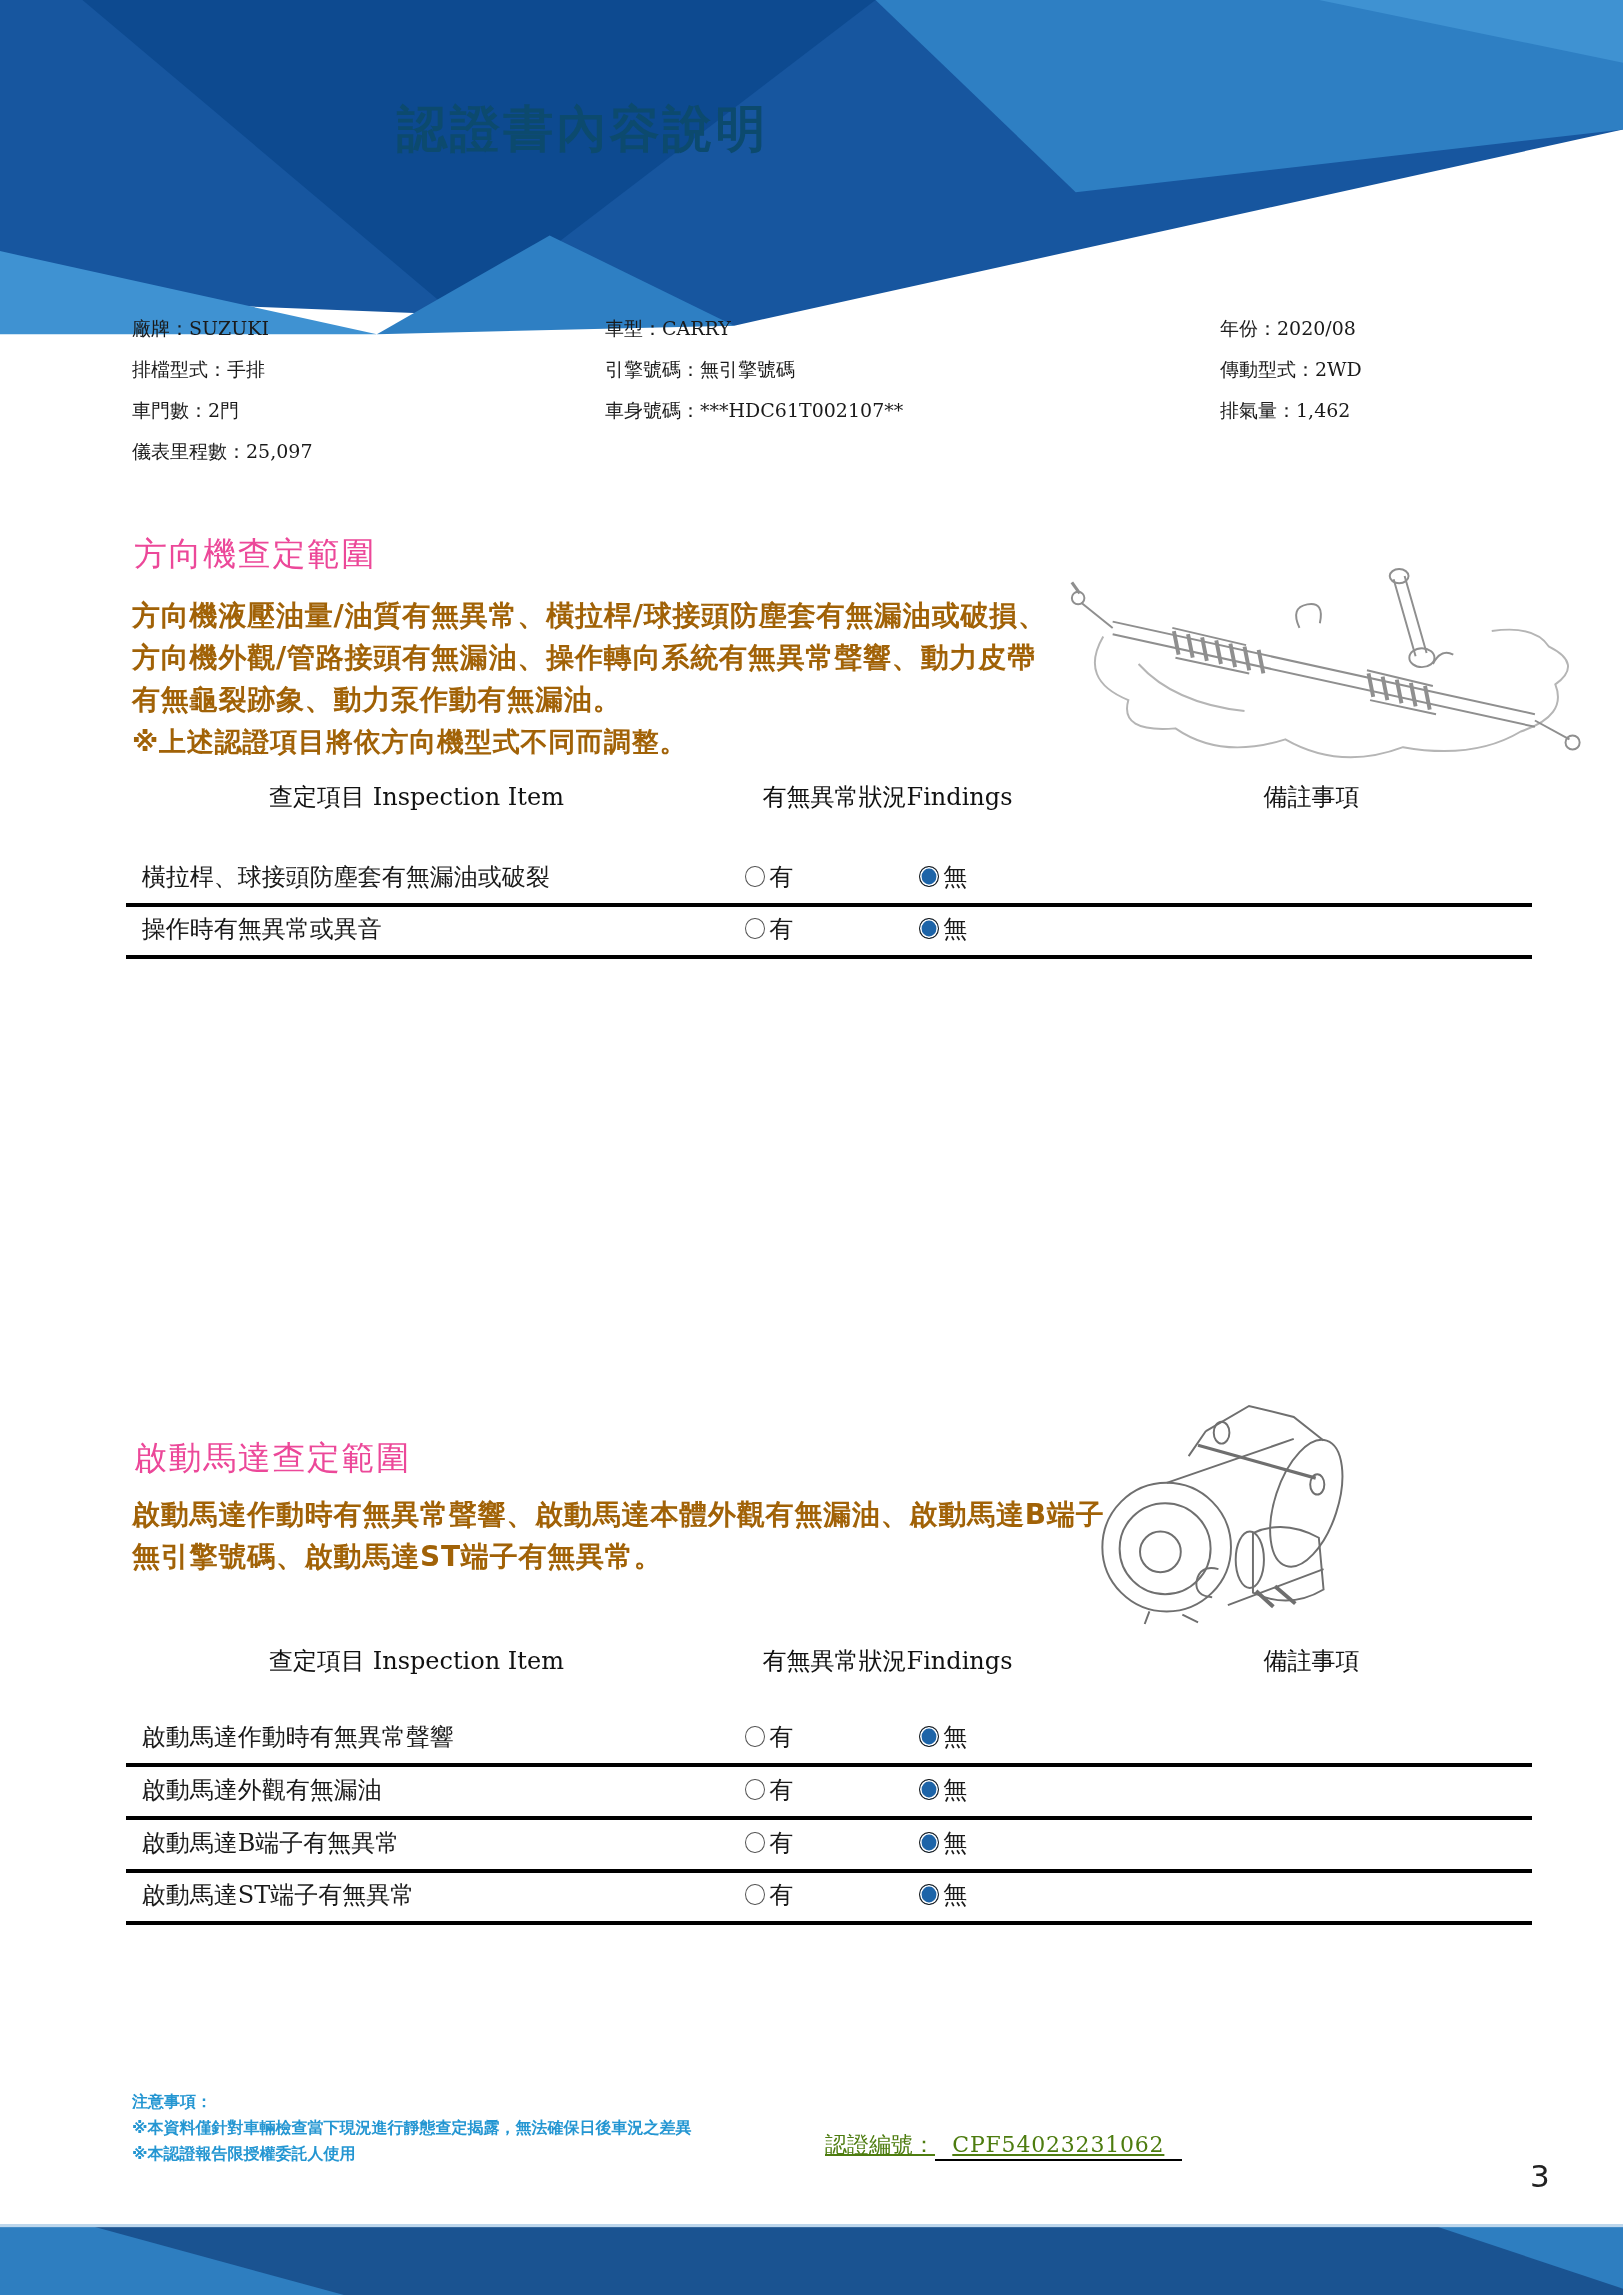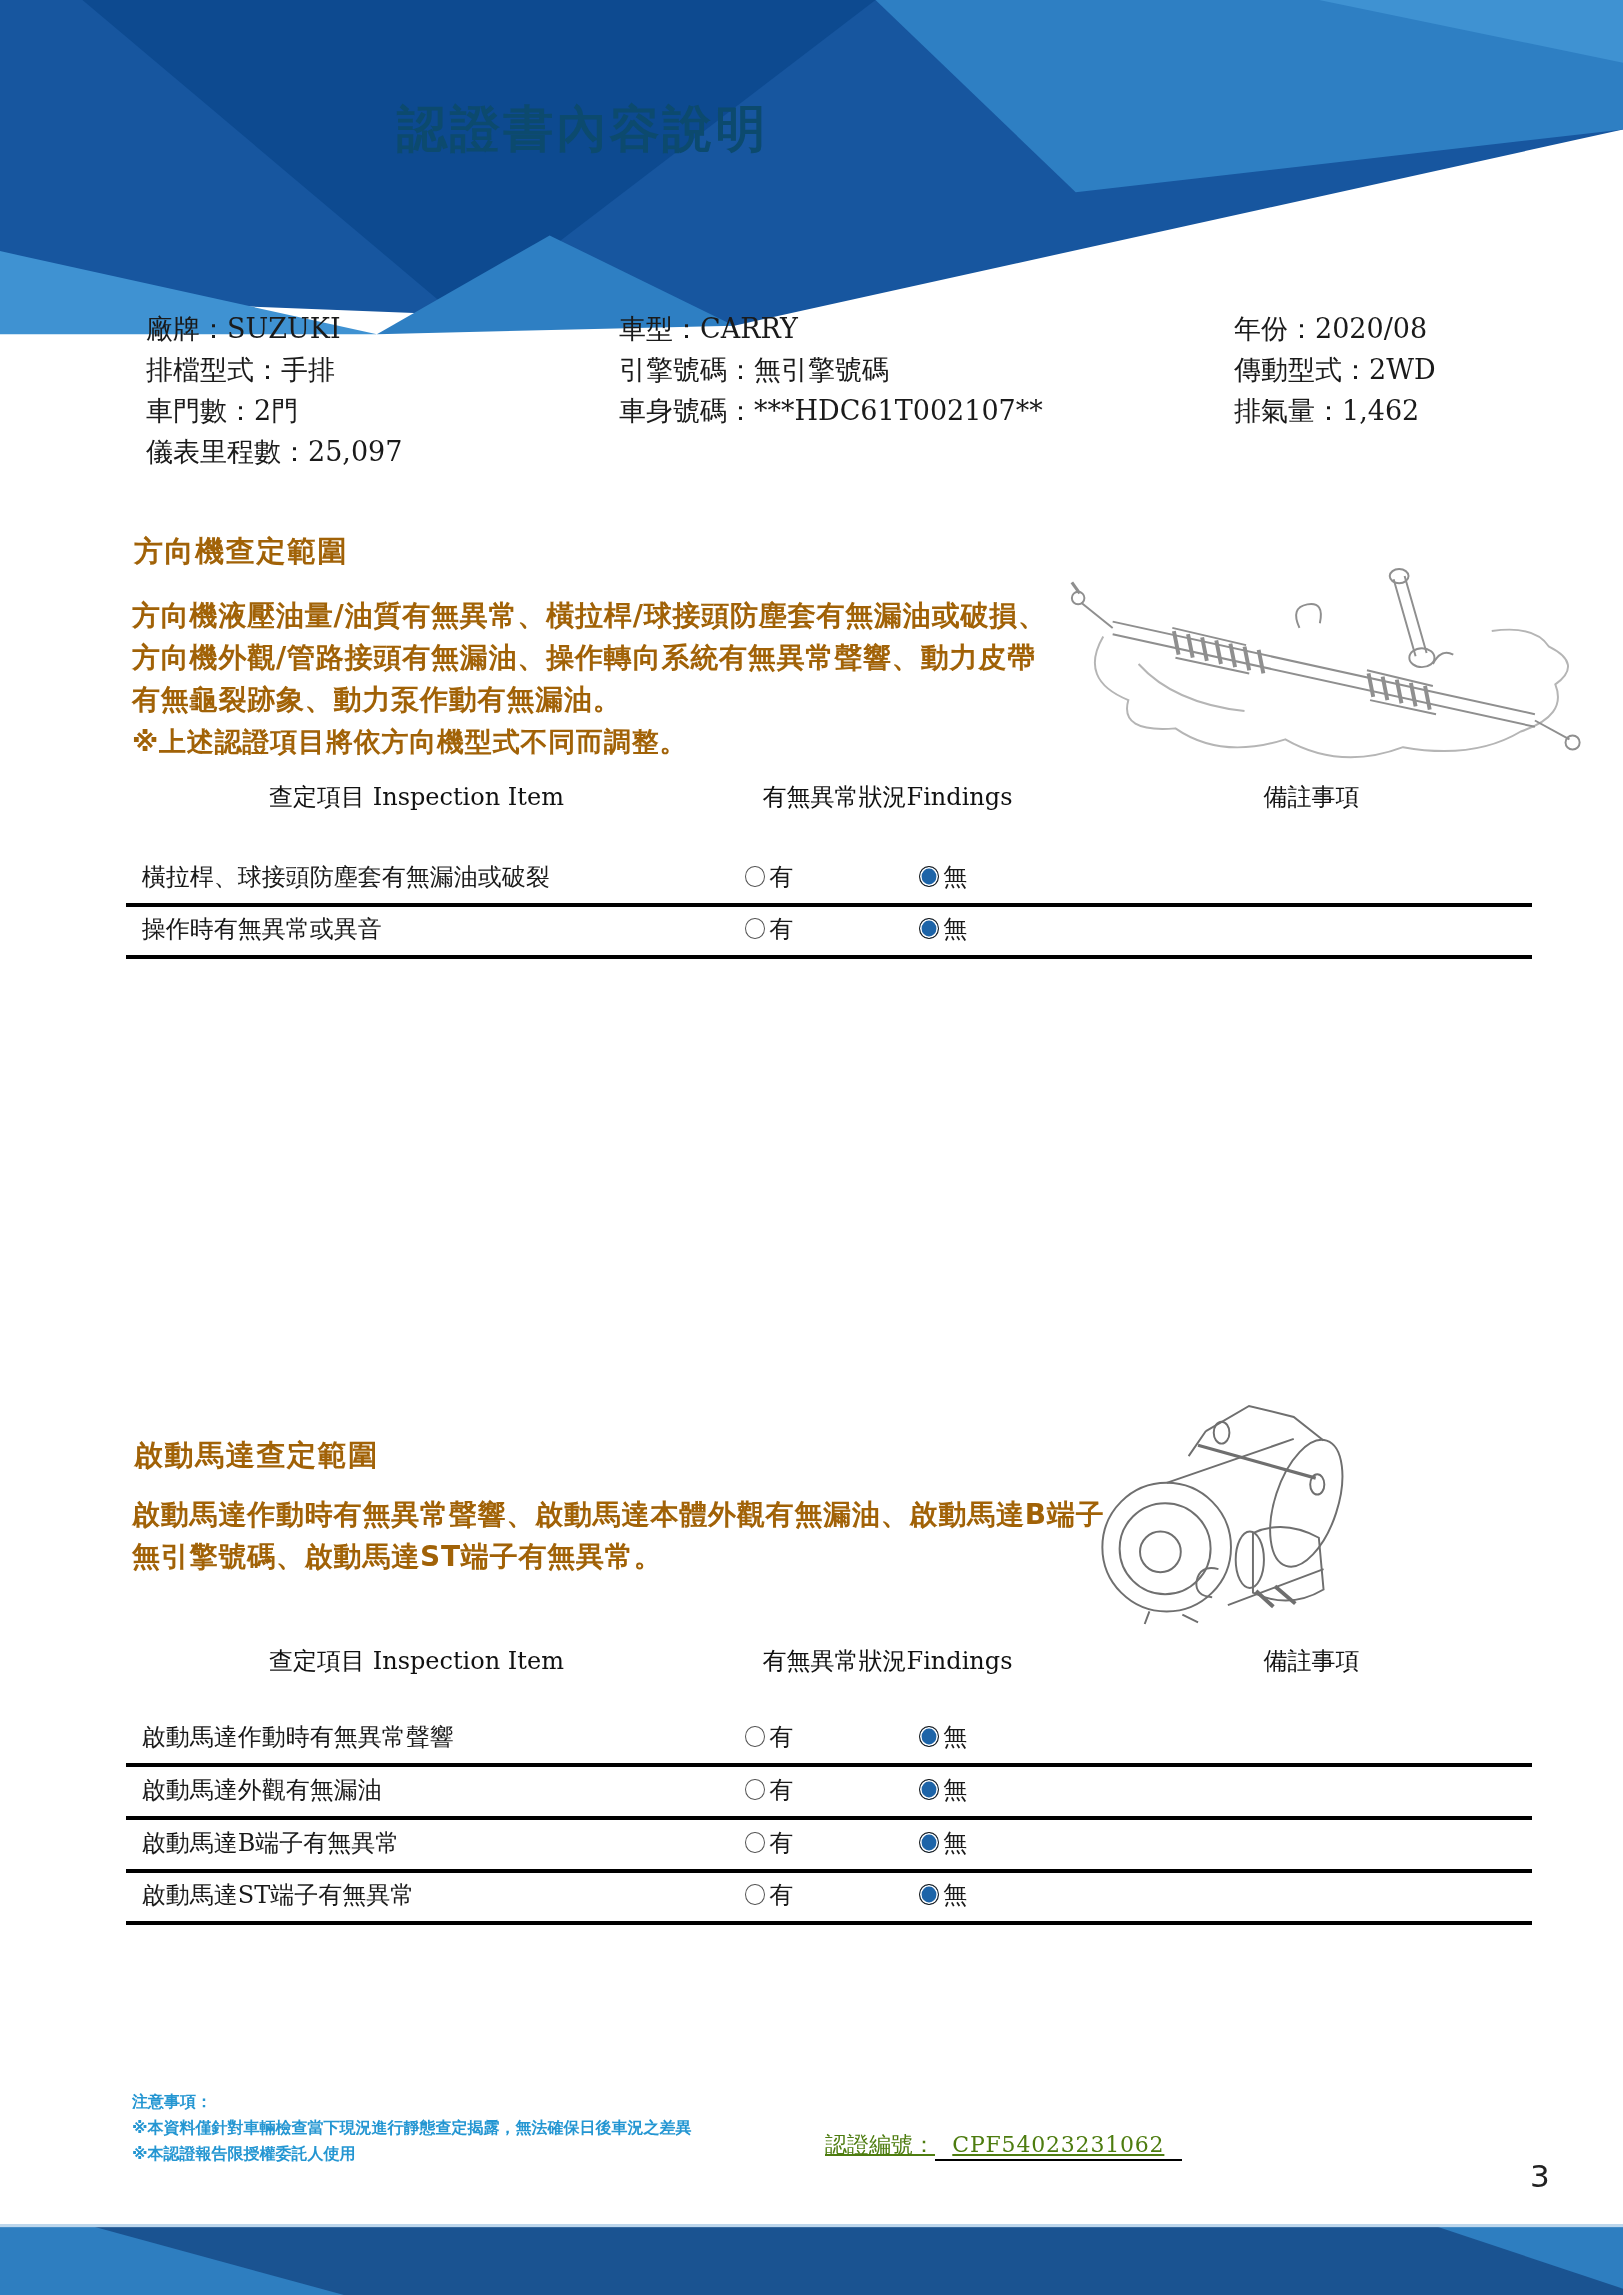--- a/index.html
+++ b/index.html
@@ -12,30 +12,30 @@
   
   .header { position:absolute; left:0; top:0; width:1623px; height:339px; }
   .header svg { display:block; }
   .logo { position:absolute; left:132px; top:75px; width:267px; height:110px; }
   .header-title {
     position:absolute; left:397px; top:96px;
     font-family:"DejaVu Sans","Liberation Sans",sans-serif;
     font-weight:bold; font-size:50px; color:#0c4a6e; letter-spacing:3.1px;
   }
   
-  .info { position:absolute; top:308px; font-size:27px; line-height:41px;margin-left:14px; }
+  .info { position:absolute; top:308px; font-size:19px; line-height:41px; }
   .info div { white-space:nowrap; }
   .info-col1 { left:132px; }
   .info-col2 { left:605px; }
   .info-col3 { left:1220px; }
   
   .sec-title {
     position:absolute; left:134px;
     font-family:"DejaVu Sans","Liberation Sans",sans-serif;
-    font-weight:bold; font-size:29px; color:#a16207; letter-spacing:1.6px;
+    font-weight:normal; font-size:33px; color:#ec4899; letter-spacing:1.6px;
   }
   .sec-desc {
     position:absolute; left:132px;
     font-family:"DejaVu Sans","Liberation Sans",sans-serif;
     font-weight:bold; font-size:28px; line-height:42px; color:#a16207;
     letter-spacing:0.8px;
   }
   .sec-note {
     font-size:27px;
   }

